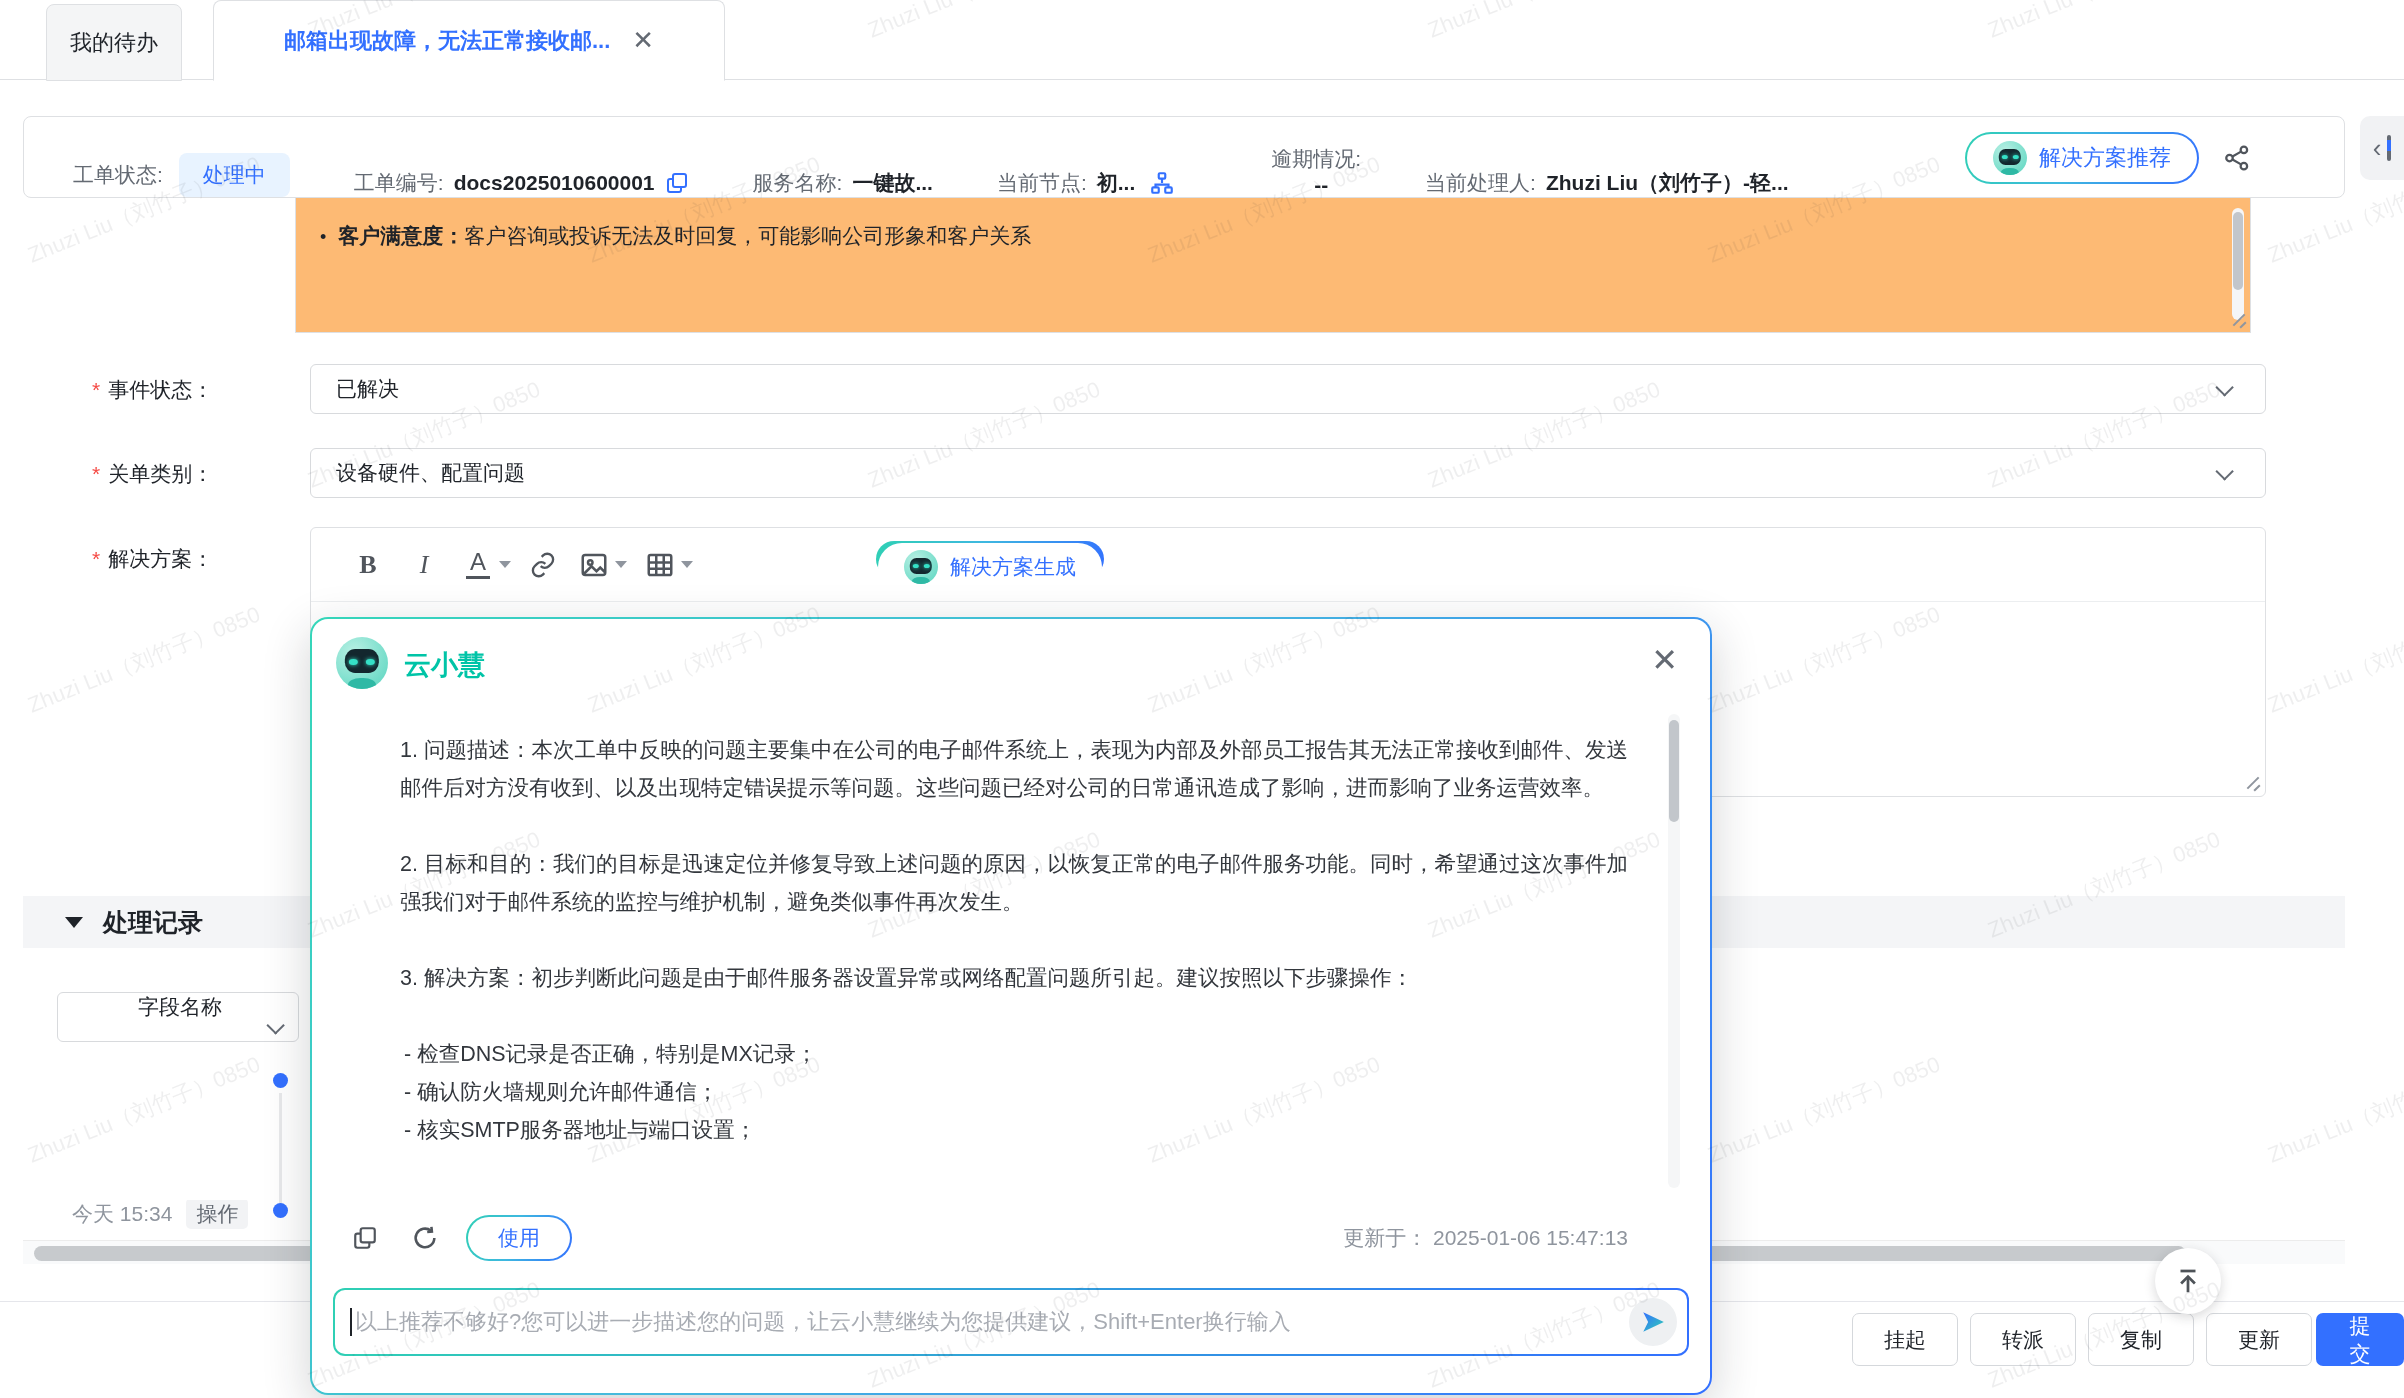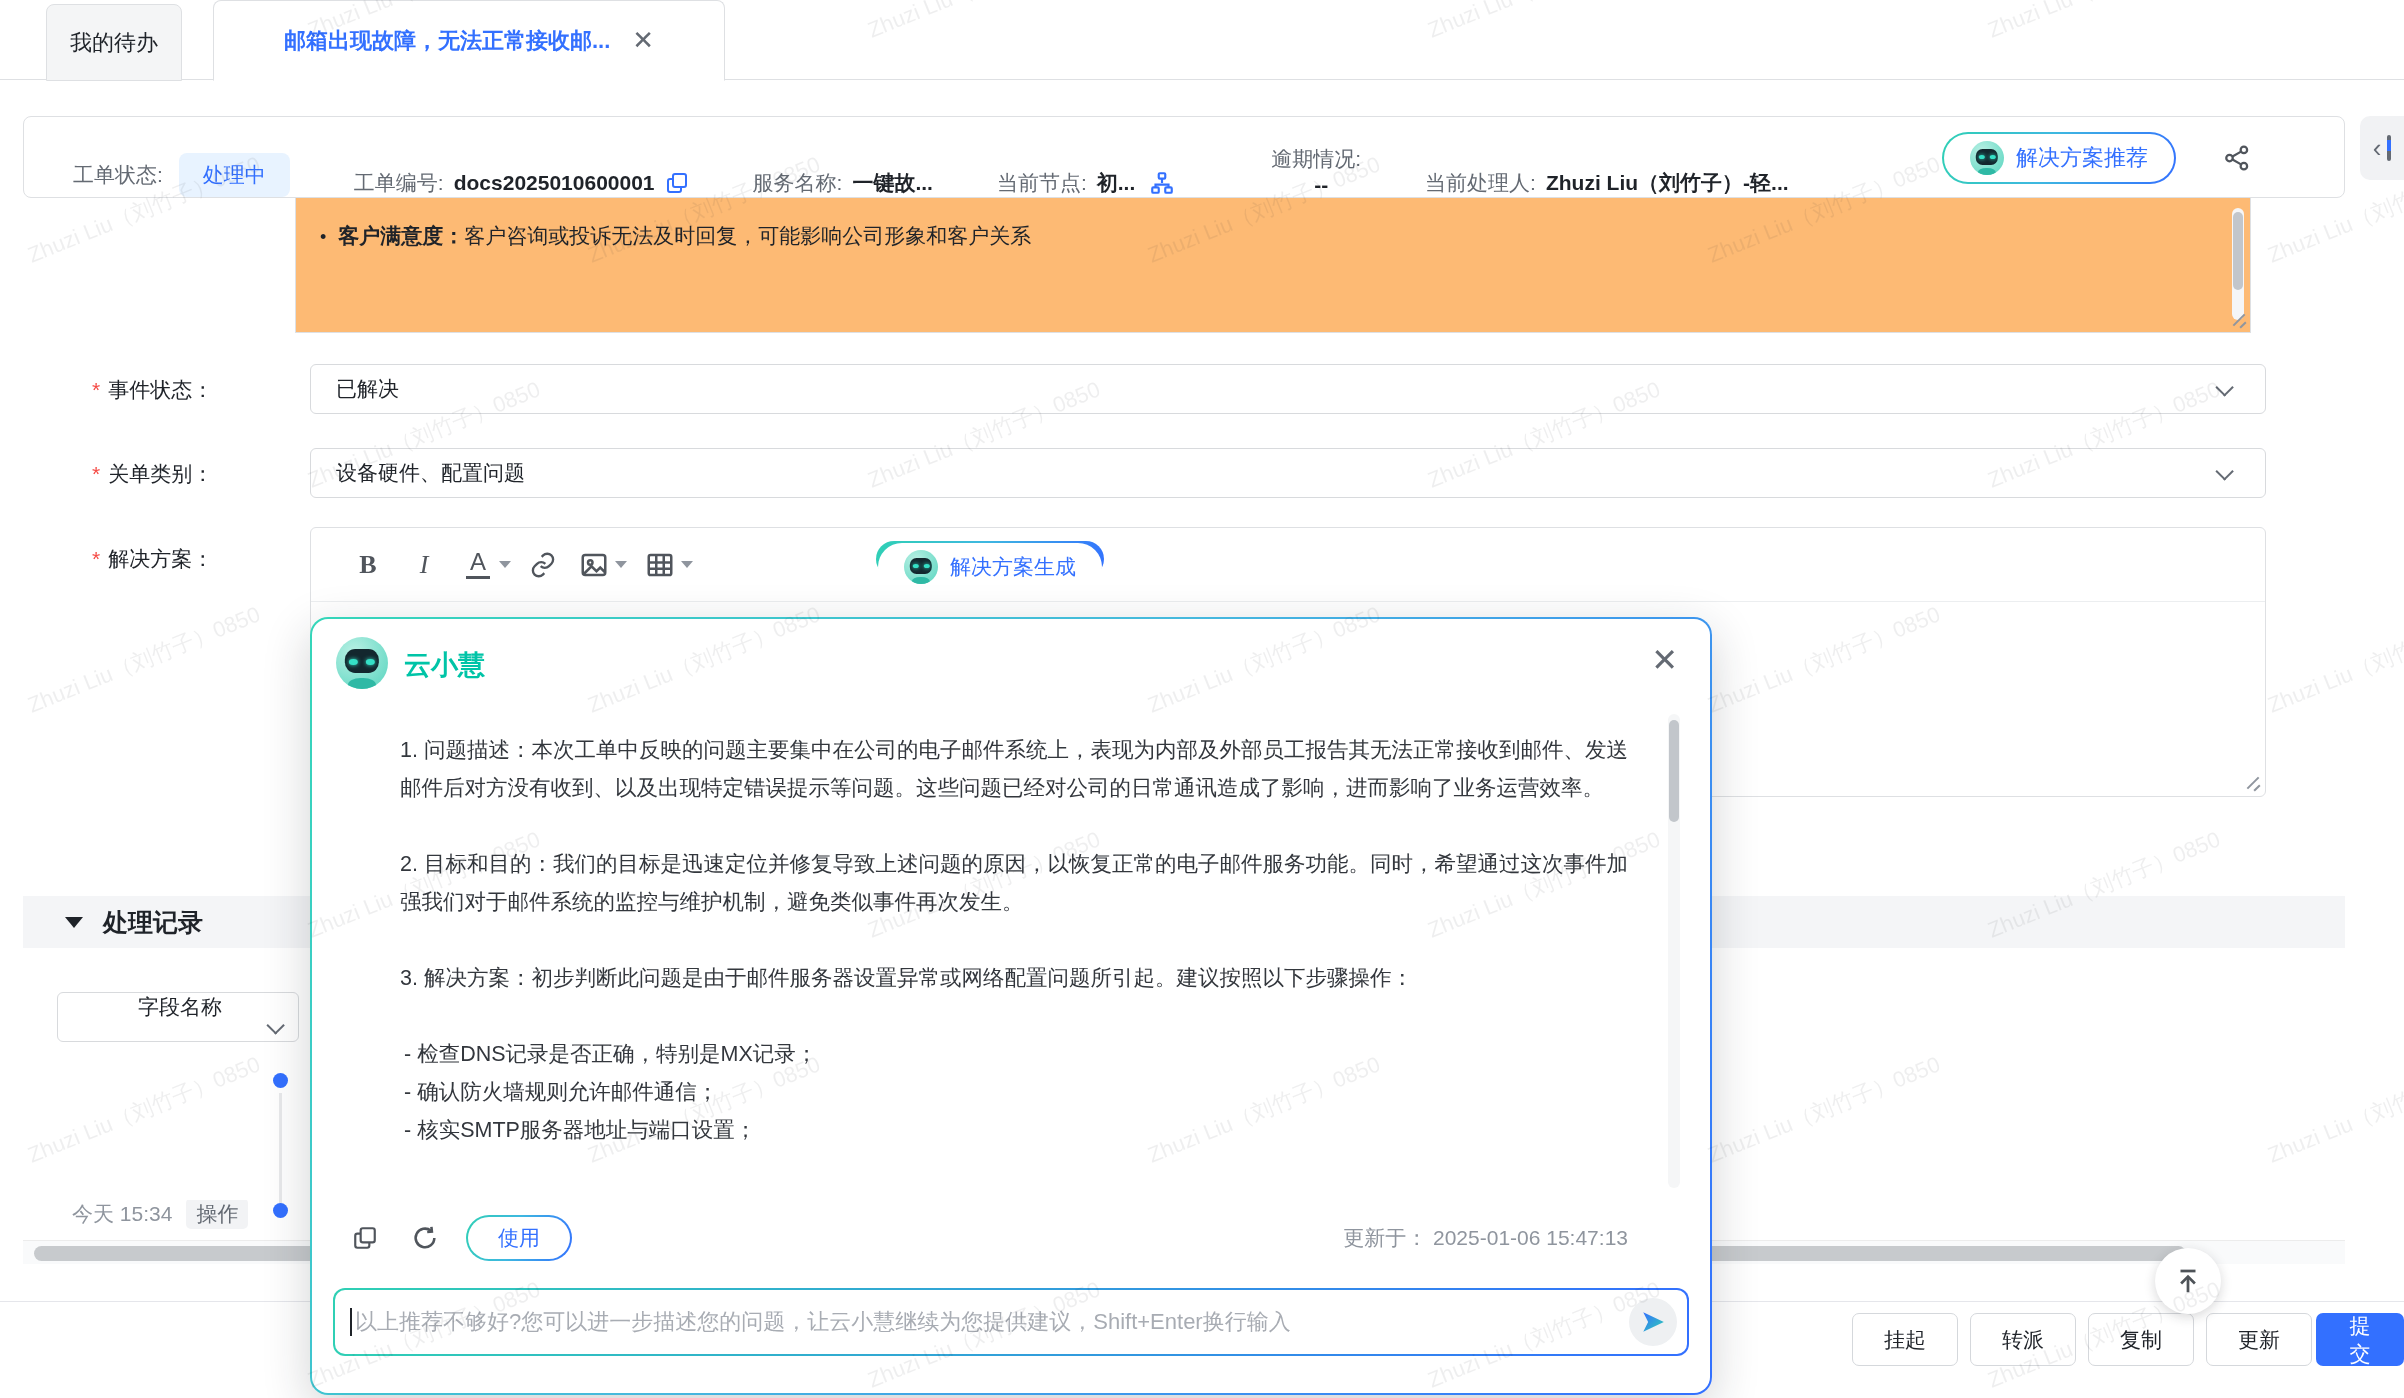--- a/index.html
+++ b/index.html
@@ -18,21 +18,21 @@
   
   .headcard { position:absolute; left:23px; top:116px; width:2322px; height:82px; border:1px solid #dee0e3; border-radius:8px;
               background:#fff; display:flex; align-items:flex-end; padding-left:49px; font-size:21px; z-index:2; }
   .hlabel { color:#646a73; white-space:nowrap; }
   .hvalue { color:#1f2329; font-weight:600; margin-left:10px; white-space:nowrap; }
   .hgroup { display:flex; align-items:center; }
   .badge-status { margin-left:16px; background:#e8f3ff; color:#3370ff; border-radius:8px; padding:8px 24px; font-size:21px; }
   .icon-btn { display:inline-flex; align-items:center; justify-content:center; cursor:pointer; }
   .pill { display:inline-flex; border-radius:999px; padding:2px; background:linear-gradient(110deg,#2fd0b4,#3eb8e0 45%,#3370ff); }
   .pill-inner { display:flex; align-items:center; gap:12px; background:#fff; border-radius:999px; padding:0 26px; color:#3370ff; font-size:22px; white-space:nowrap; }
-  .pill-recommend { position:absolute; right:168px; top:15px; height:52px; }
+  .pill-recommend { position:absolute; right:145px; top:15px; height:52px; }
   .pill-recommend .pill-inner { height:48px; }
   .share-wrap { position:absolute; right:92px; top:26px; }
   .collapse-handle { position:absolute; right:0; top:116px; width:44px; height:64px; background:#f1f2f4; border-radius:10px 0 0 10px;
                      display:flex; align-items:center; justify-content:center; gap:6px; z-index:2; cursor:pointer; }
   .collapse-chevron { color:#646a73; font-size:26px; }
   .collapse-bar { width:4px; height:26px; border-radius:2px; background:linear-gradient(#646a73 0%,#646a73 20%,#3370ff 20%,#3370ff 60%,#646a73 60%); }
 
   
   .robot { position:relative; border-radius:50%; background:radial-gradient(circle at 35% 30%, #b9f0e4, #56d4be); overflow:hidden; flex:none; }
   .robot .head { position:absolute; left:50%; top:24%; transform:translateX(-50%); width:66%; height:46%; background:#13272e; border-radius:30%/45%; }

